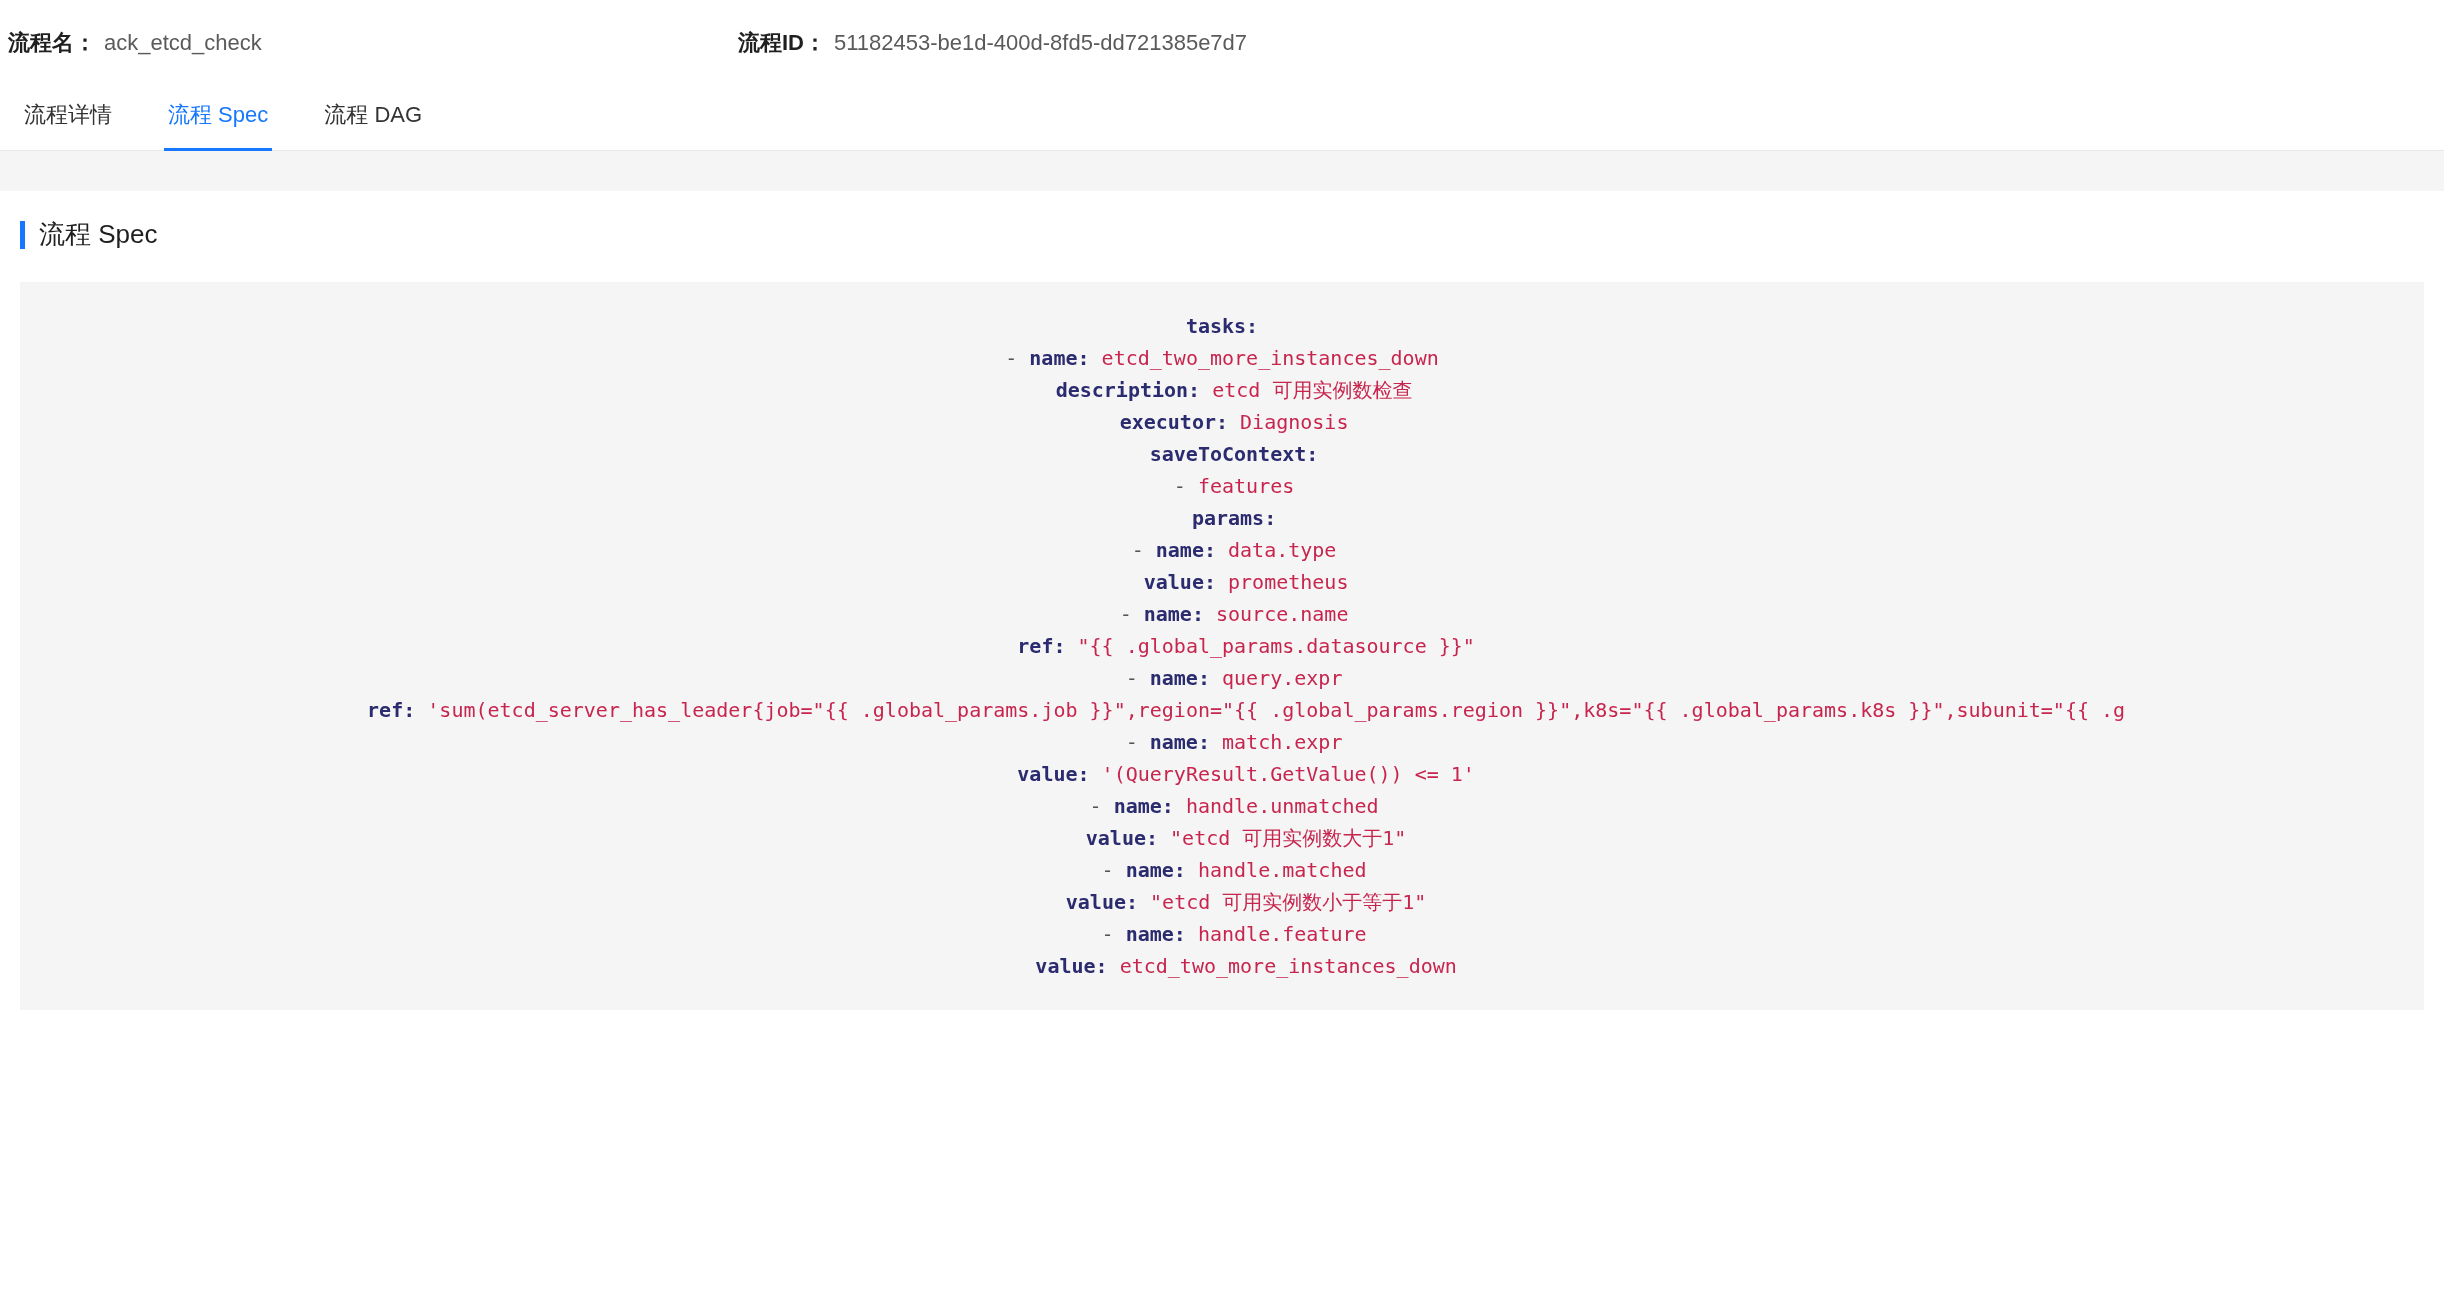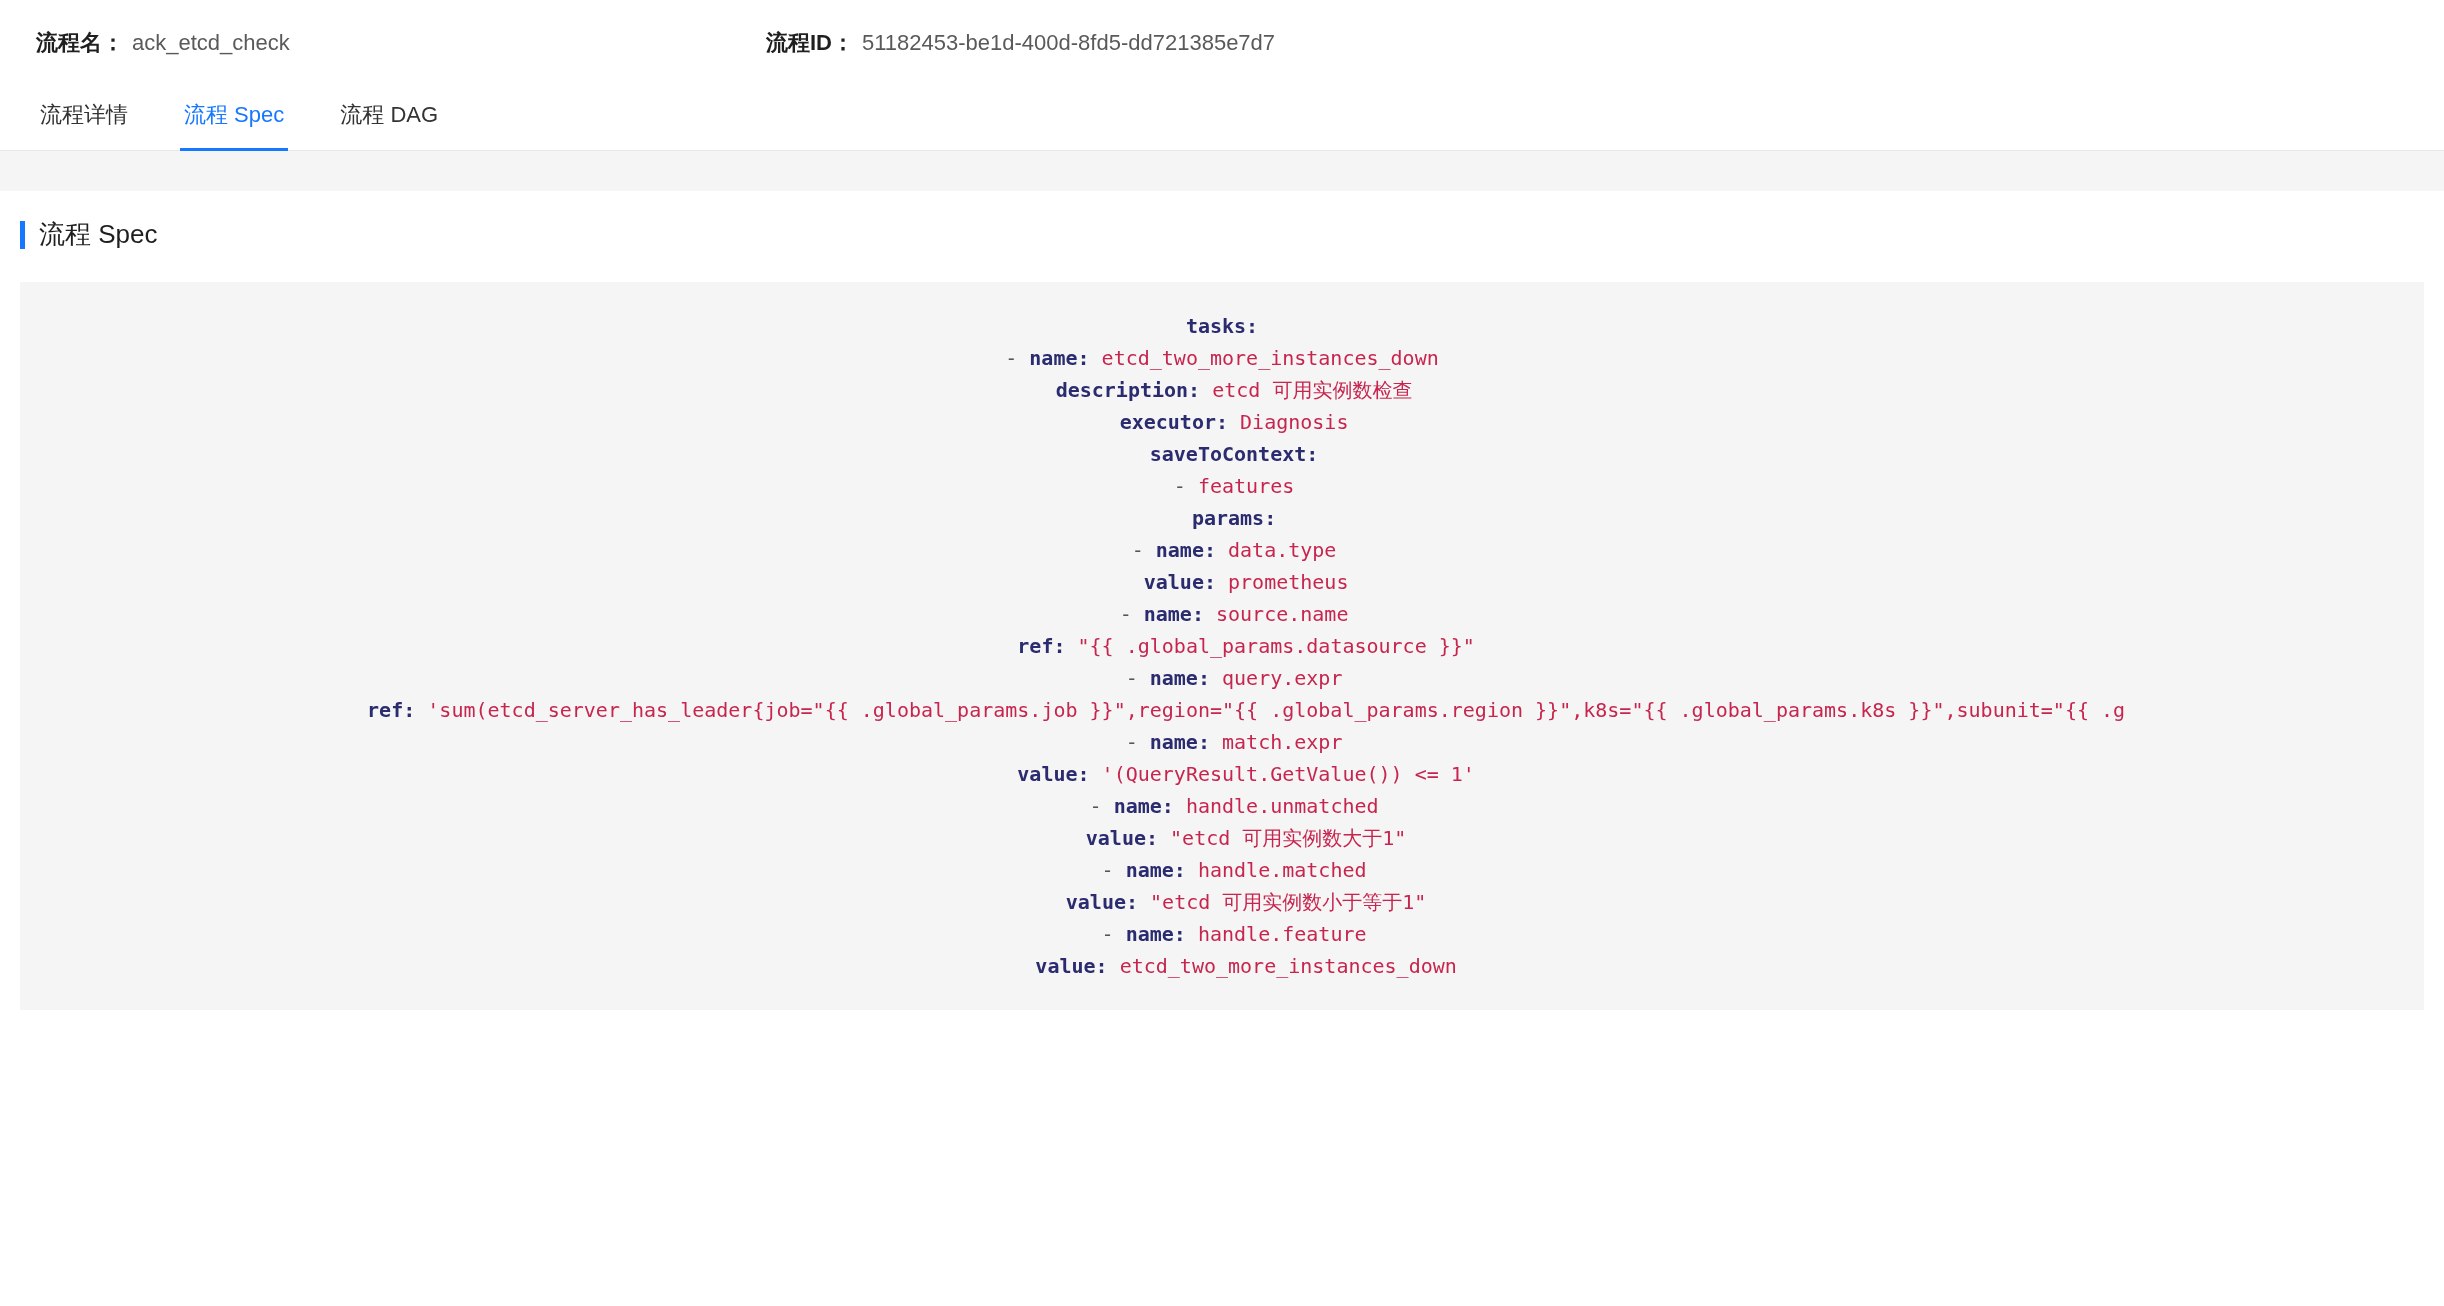--- a/index.html
+++ b/index.html
@@ -4,21 +4,21 @@
 <style>
   * { box-sizing: border-box; margin: 0; padding: 0; }
   html, body {
     font-family: -apple-system, BlinkMacSystemFont, "Segoe UI", "PingFang SC", "Hiragino Sans GB", "Microsoft YaHei", sans-serif;
     background: #fff;
     color: #1f1f1f;
     font-size: 16px;
     width: 2444px;
   }
   .header {
-    padding: 28px 20px 0 36px;
+    padding: 28px 20px 0 8px;
   }
   .info-row {
     display: flex;
     margin-bottom: 18px;
   }
   .info-pair {
     display: flex;
     align-items: baseline;
   }
   .info-pair.first { width: 730px; }
@@ -29,21 +29,21 @@
   }
   .value {
     margin-left: 8px;
     color: #5a5a5a;
     font-size: 22px;
     text-align: center;
   }
   .tabs {
     display: flex;
     border-bottom: 1px solid #e8e8e8;
-    padding-left: 36px;
+    padding-left: 20px;
     margin-top: 28px;
     gap: 48px;
   }
   .tab {
     padding: 14px 4px 18px 4px;
     font-size: 22px;
     color: #333;
     cursor: pointer;
     border-bottom: 3px solid transparent;
     margin-bottom: -1px;

